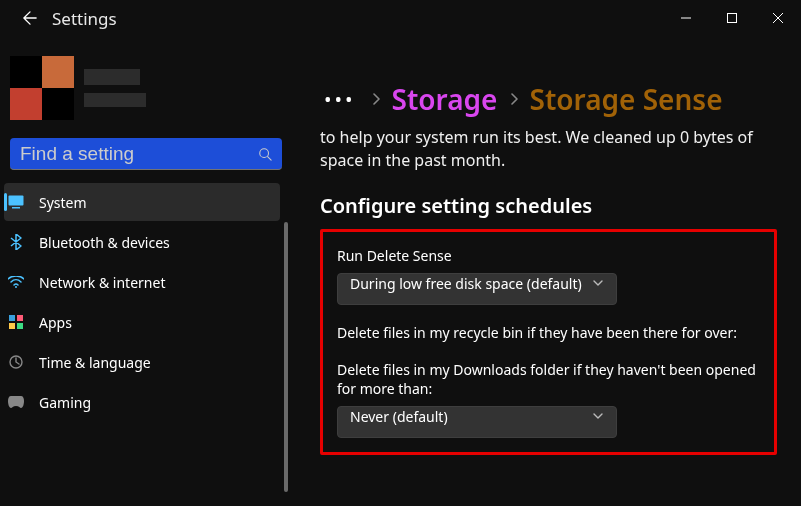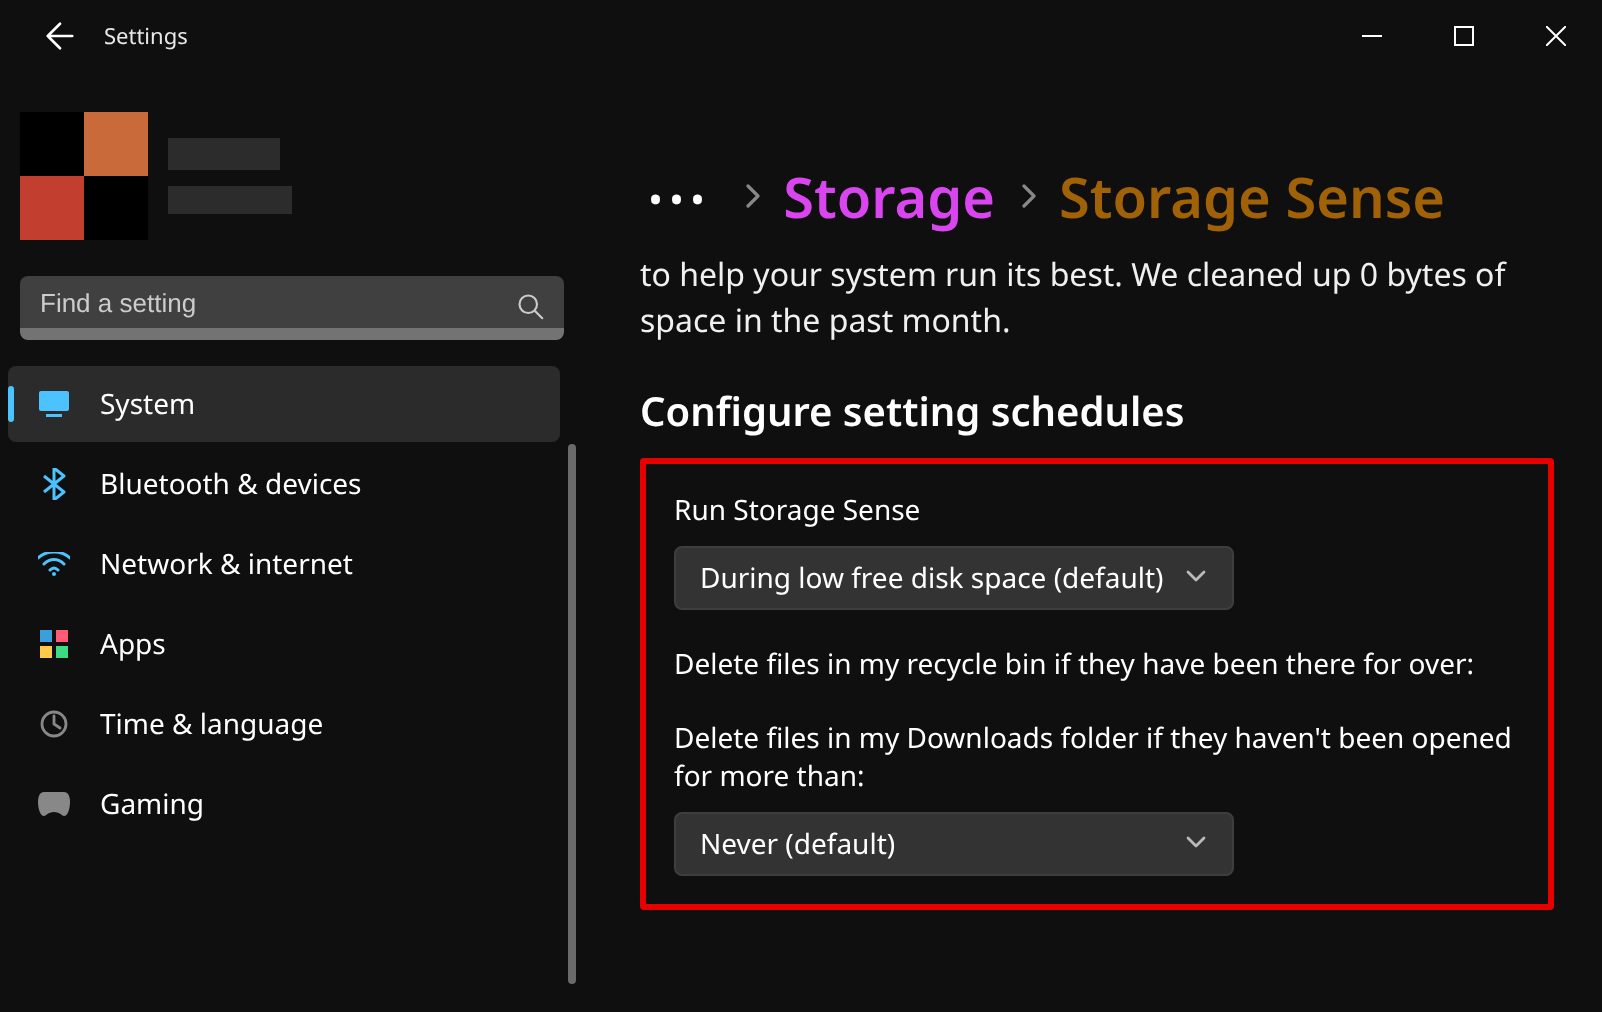--- a/index.html
+++ b/index.html
@@ -24,21 +24,21 @@
     align-items: center;
   }
   .back-btn {
     width: 28px;
     height: 28px;
     display: flex;
     align-items: center;
     justify-content: center;
     margin-right: 8px;
   }
-  .title-txt { font-size: 11px; color: #e8e8e8; }
+  .title-txt { font-size: 17px; color: #e8e8e8; }
   .win-controls {
     margin-left: auto;
     display: flex;
     height: 100%;
   }
   .win-btn {
     width: 46px;
     height: 36px;
     display: flex;
     align-items: center;
@@ -72,27 +72,27 @@
   .ph1 { width: 56px; height: 16px; }
   .ph2 { width: 62px; height: 14px; }
 
   .search-wrap {
     padding: 0 10px;
     margin-bottom: 12px;
   }
   .search {
     width: 100%;
     height: 32px;
-    background: #404040;
+    background: #1d4ed8;
     border: none;
-    border-bottom: 6px solid #737373;
+    border-bottom: 1px solid #737373;
     border-radius: 4px;
     color: #ccc;
     padding: 0 34px 0 10px;
-    font-size: 13px;
+    font-size: 19px;
     outline: none;
   }
   .search::placeholder { color: #ccc; }
   .search-icon-pos {
     position: relative;
   }
   .search-icon {
     position: absolute;
     right: 20px;
     top: 8px;
@@ -101,21 +101,21 @@
 
   .nav {
     display: flex;
     flex-direction: column;
     padding-right: 8px;
   }
   .nav-item {
     display: flex;
     align-items: center;
     height: 38px;
-    padding-left: 14px;
+    padding-left: 3px;
     position: relative;
     border-radius: 4px;
     margin: 1px 4px;
   }
   .nav-item.selected { background: #2b2b2b; }
   .nav-item.selected::before {
     content: "";
     position: absolute;
     left: 0;
     top: 10px;
@@ -188,21 +188,21 @@
   }
   .field-label.gap-top { margin-top: 18px; }
 
   .select {
     width: 280px;
     height: 32px;
     background: #333333;
     border: 1px solid #3e3e3e;
     border-radius: 4px;
     display: flex;
-    align-items: center;
+    align-items: flex-start;
     justify-content: space-between;
     padding: 0 12px;
     font-size: 14px;
     color: #fff;
   }
   .select .chevron { color:#bbb; }
 </style>
 </head>
 <body>
 
@@ -349,21 +349,21 @@
       </span>
       <span class="bc-current">Storage Sense</span>
     </div>
 
     <div class="blurb">to help your system run its best. We cleaned up 0 bytes of space in the past month.</div>
 
     <div class="section-title">Configure setting schedules</div>
 
     <div class="highlight-box">
 
-      <div class="field-label">Run Storage Sense</div>
+      <div class="field-label">Run Delete Sense</div>
       <div class="select">
         <span>During low free disk space (default)</span>
         <span class="chevron">
           <svg width="12" height="12" viewBox="0 0 12 12">
               <path d="M2 4l4 4 4-4" stroke="#bbb" stroke-width="1.4" fill="none" stroke-linecap="round" stroke-linejoin="round"></path>
             </svg>
         </span>
       </div>
 
       <div class="field-label gap-top">Delete files in my recycle bin if they have been there for over:</div>

